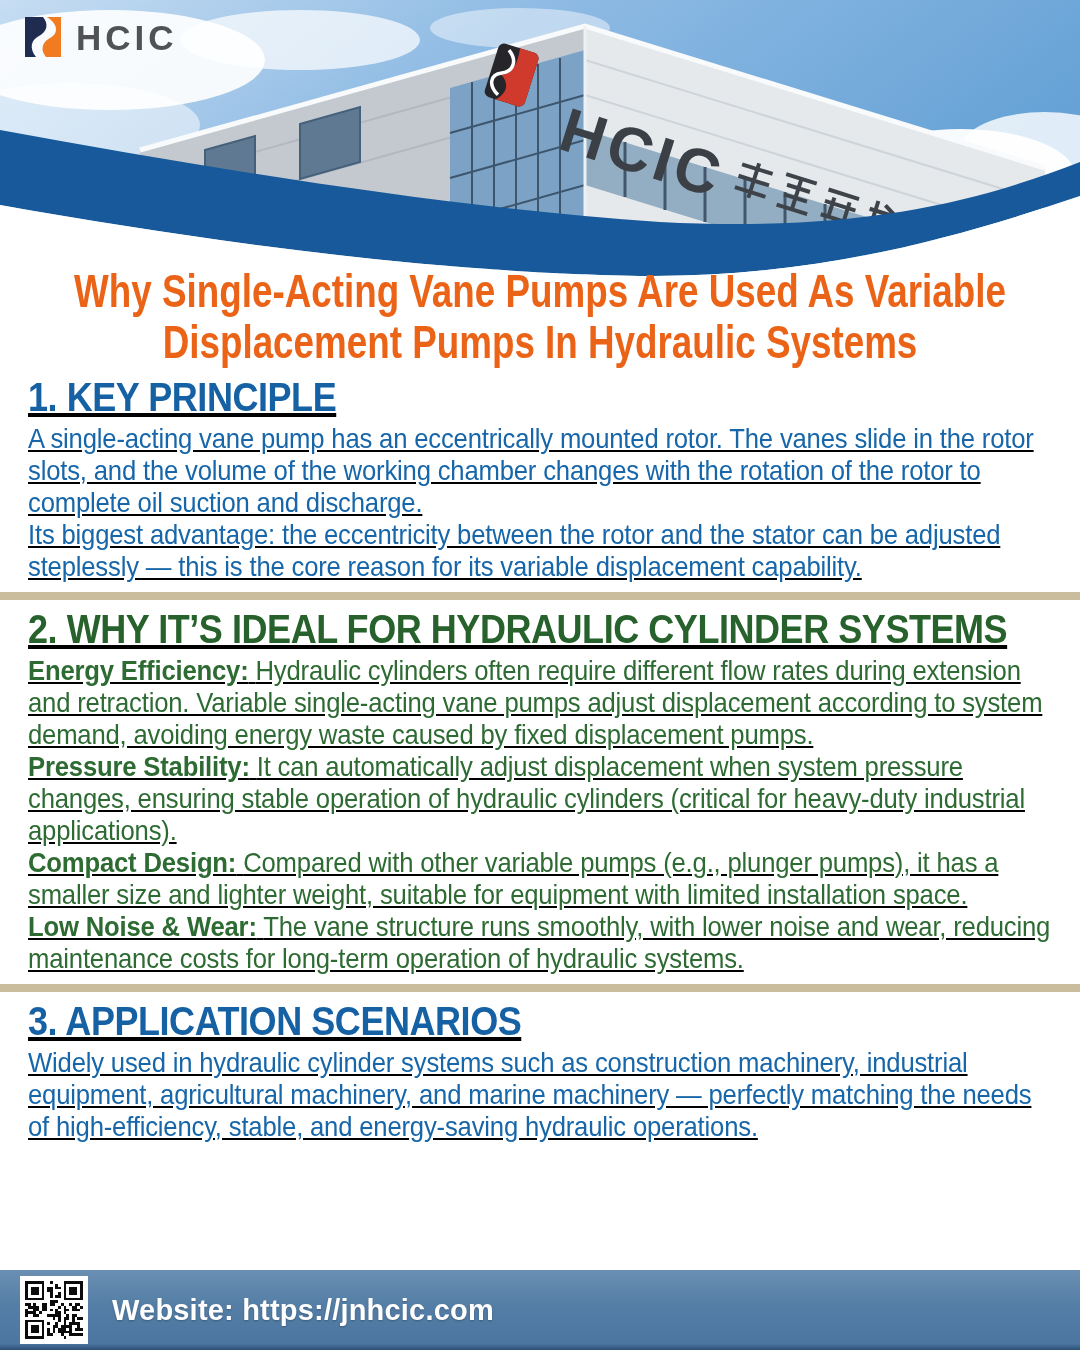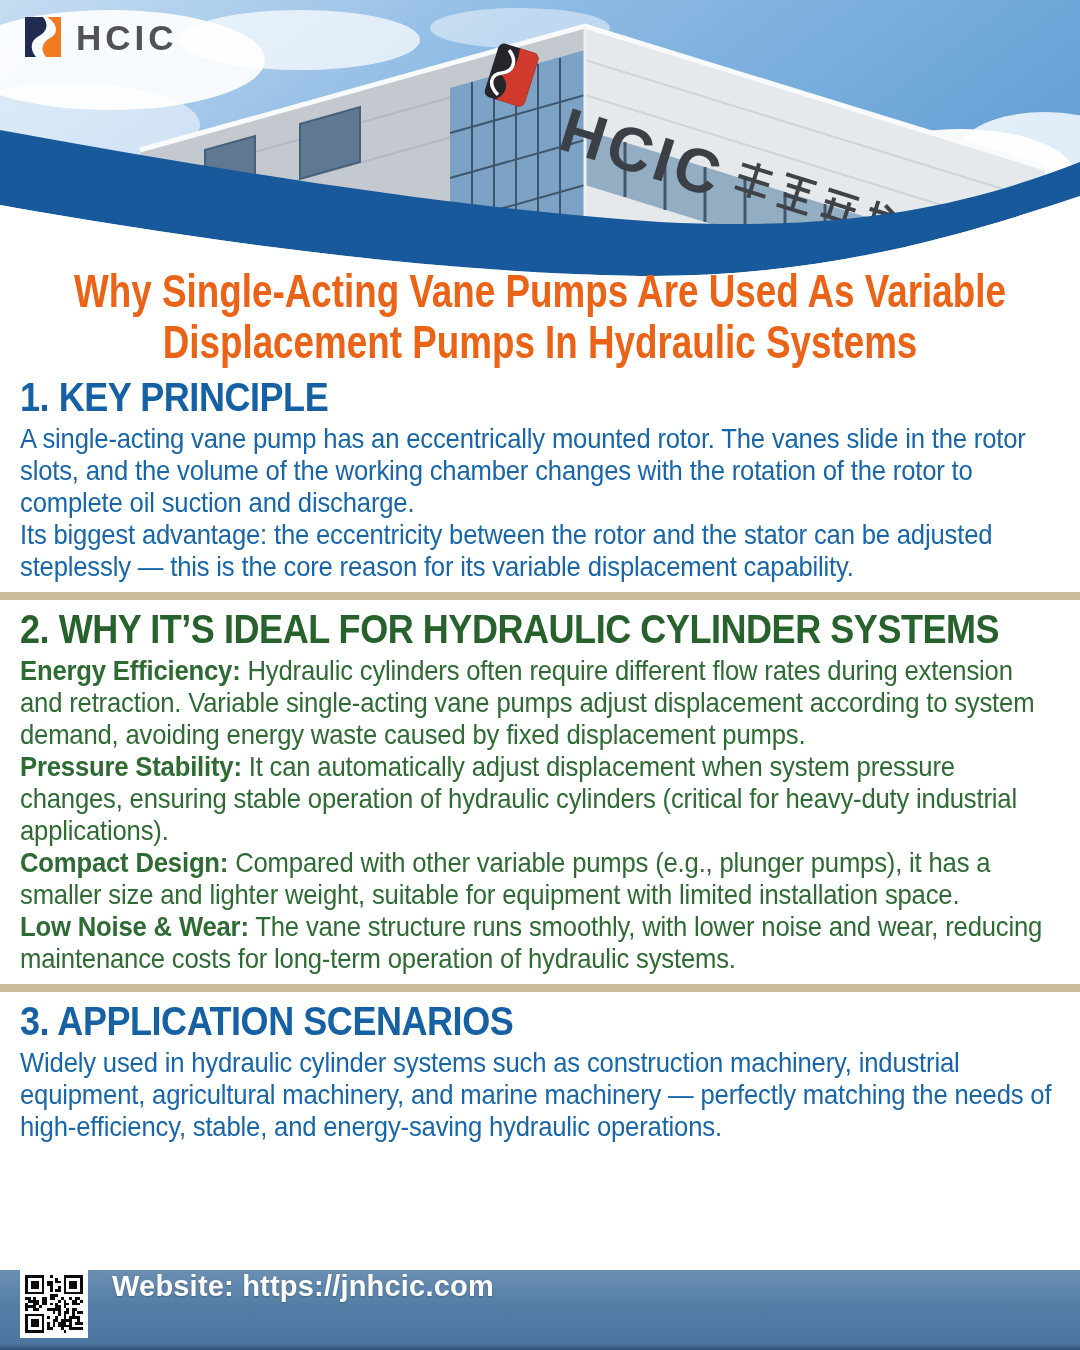--- a/index.html
+++ b/index.html
@@ -14,31 +14,31 @@
   .brand{position:absolute;top:14px;left:20px;display:flex;align-items:center;gap:10px;}
   .brand-text{font-size:35px;font-weight:800;color:#515256;letter-spacing:4px;line-height:1;}
   
   h1.title{
     margin:-14px 0 6px;padding:0;
     font-size:46px;line-height:51px;font-weight:800;text-align:center;
     width:125%;transform:scaleX(.8);transform-origin:0 0;
   }
   h1.title span{display:block;}
   
-  section{padding:0 20px;}
+  section{padding:0 28px;text-decoration:underline;}
   .cond90{width:111.2%;transform:scaleX(.9);transform-origin:0 0;}
   h2.sec{margin:0 0 2px;font-size:40px;line-height:46px;font-weight:800;letter-spacing:-0.5px;}
   p.body{margin:0;font-size:28.5px;line-height:32px;letter-spacing:-0.2px;}
   p.body b{font-weight:bold;}
   .divider{height:8px;background:#c9bd9d;margin:10px 0 6px;}
   
   footer{
     position:absolute;left:0;bottom:0;width:1080px;height:80px;box-sizing:border-box;
     background:linear-gradient(180deg,#6a8fb2 0%,#547ea6 45%,#4c76a0 92%,#2c4f76 100%);
-    display:flex;gap:24px;padding-left:20px;
+    display:flex;align-items:center;gap:24px;padding-left:20px;
   }
   .qr{width:68px;height:68px;background:#fff;display:flex;align-items:center;justify-content:center;flex:0 0 auto;}
   .site{color:#ffffff;font-size:29px;font-weight:bold;letter-spacing:.2px;text-shadow:0 1px 2px rgba(0,0,0,.25);}
 </style>
 </head>
 <body>
 
 <div class="page">
 
   <div class="header">

